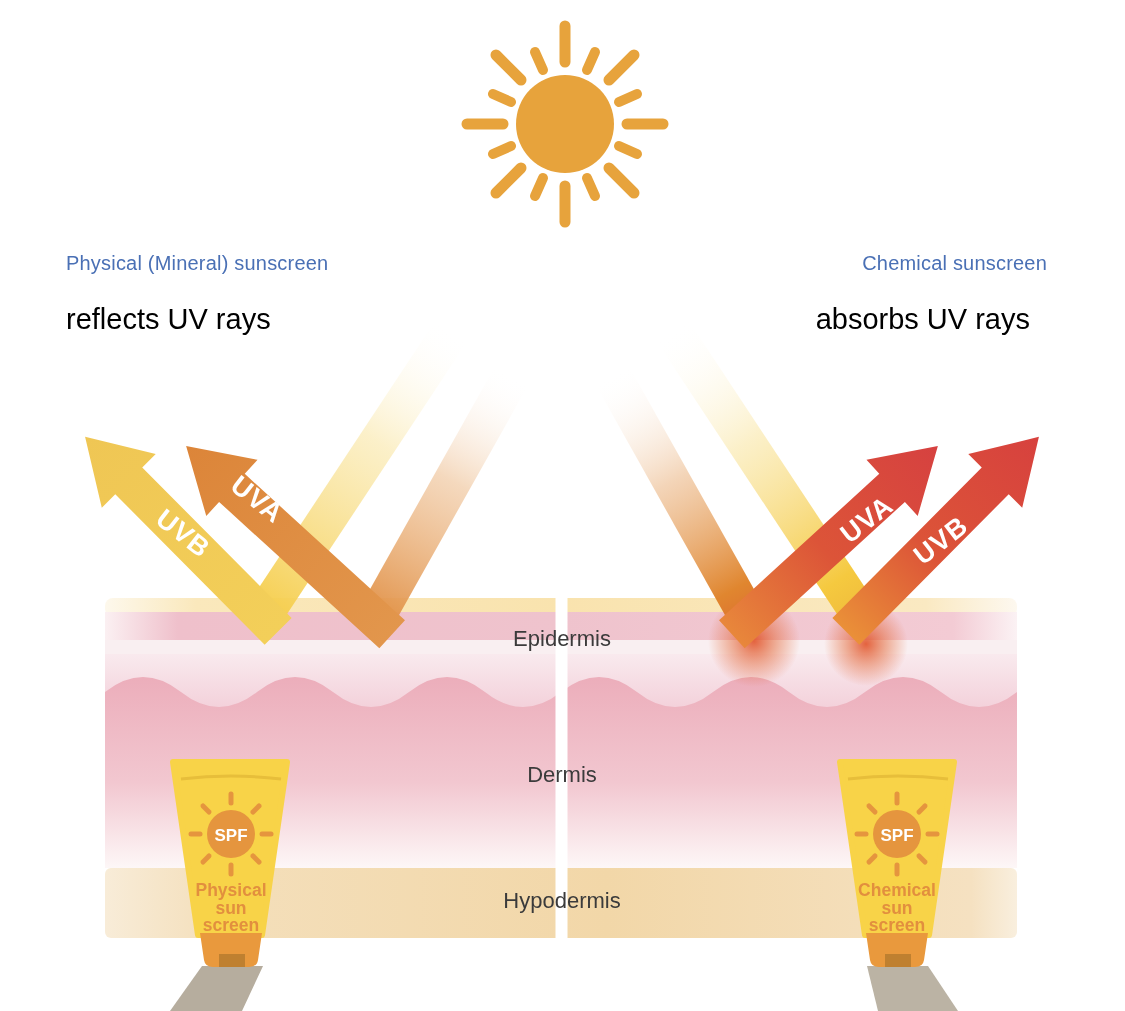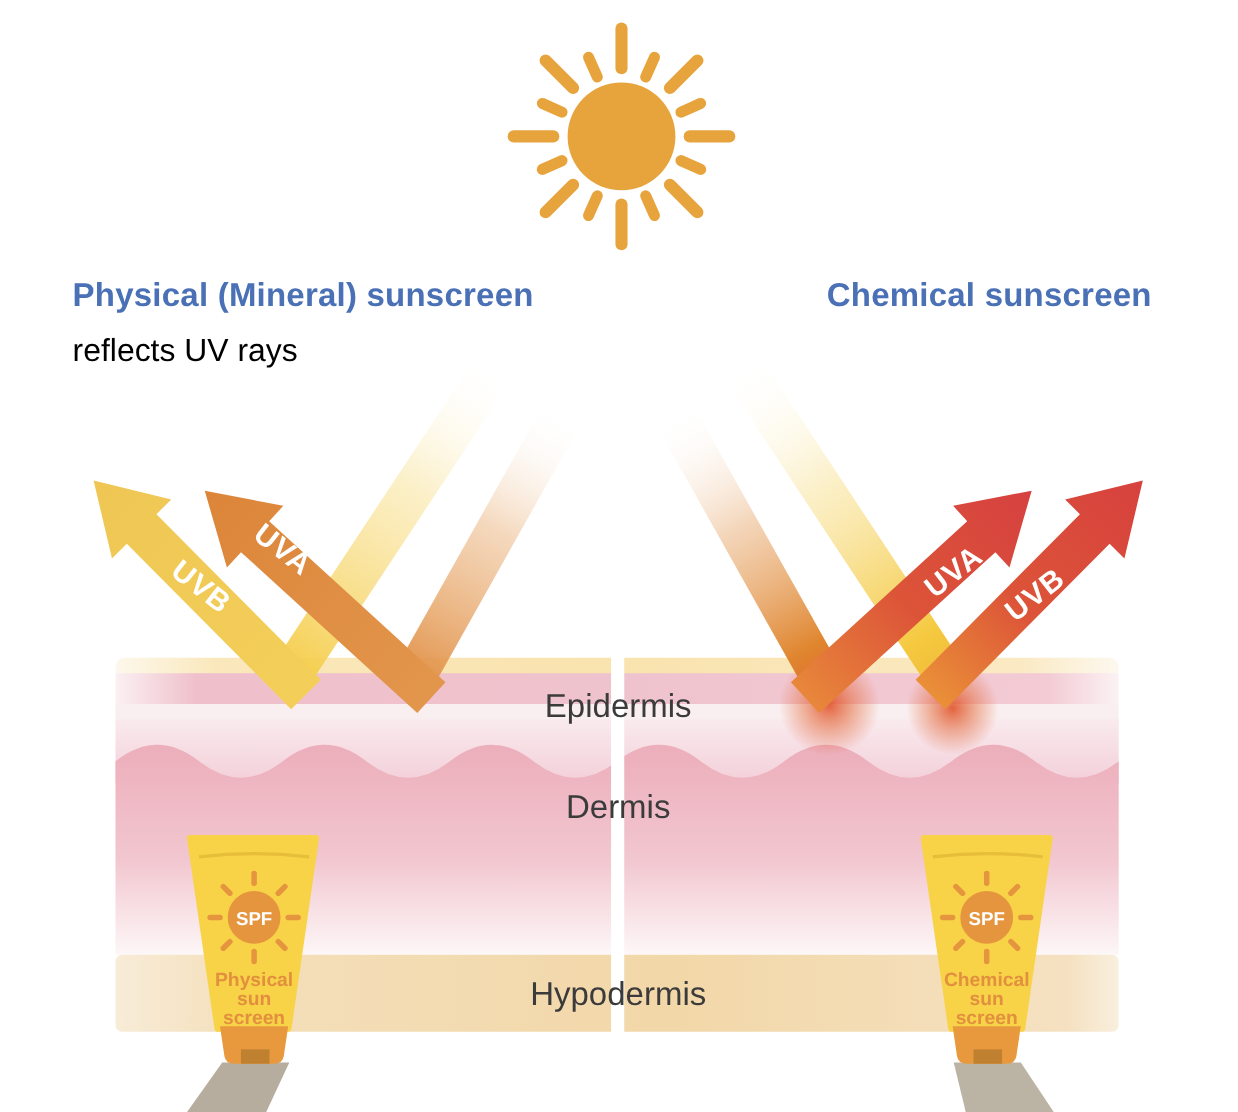--- a/index.html
+++ b/index.html
@@ -2,24 +2,24 @@
 <html><head>
 <meta charset="utf-8">
 <style>
   html,body{margin:0;padding:0;background:#ffffff;}
   .stage{
     position:relative;width:1125px;height:1011px;background:#ffffff;overflow:hidden;
     font-family:"Liberation Sans", sans-serif;
   }
   .stage svg{position:absolute;left:0;top:0;}
   .txt{position:absolute;white-space:nowrap;}
-  .title{font-size:30px;font-weight:700;color:#4a70b5;letter-spacing:.2px;}
+  .title{font-size:20px;font-weight:400;color:#4a70b5;letter-spacing:.2px;}
   .subtitle{font-size:29px;font-weight:400;color:#000000;}
   .right-align{text-align:left;}
-  .skin-label{font-size:30px;color:#3b3b3b;transform:translateX(-50%);}
+  .skin-label{font-size:22px;color:#3b3b3b;transform:translateX(-50%);}
 </style>
 </head>
 <body>
 
 <div class="stage">
 
   <svg width="1125" height="1011" viewBox="0 0 1125 1011">
     <defs>
 
       <linearGradient id="gIncL_UVB" gradientUnits="userSpaceOnUse" x1="452" y1="330" x2="257" y2="625">
@@ -214,17 +214,18 @@
         <text x="897" y="914">sun</text>
         <text x="897" y="931">screen</text>
       </g>
     </g>
   </svg>
 
   <div class="txt title" style="left:66px;top:252px;">Physical (Mineral) sunscreen</div>
   <div class="txt subtitle" style="left:66px;top:303px;">reflects UV rays</div>
 
   <div class="txt title right-align" style="right:78px;top:252px;">Chemical sunscreen</div>
+  <div class="txt subtitle right-align" style="right:95px;top:303px;">absorbs UV rays</div>
 
   <div class="txt skin-label" style="left:562px;top:626px;">Epidermis</div>
-  <div class="txt skin-label" style="left:562px;top:718px;">Dermis</div>
+  <div class="txt skin-label" style="left:562px;top:762px;">Dermis</div>
   <div class="txt skin-label" style="left:562px;top:888px;text-align:center;">Hypodermis</div>
 </div>
 
 </body></html>

